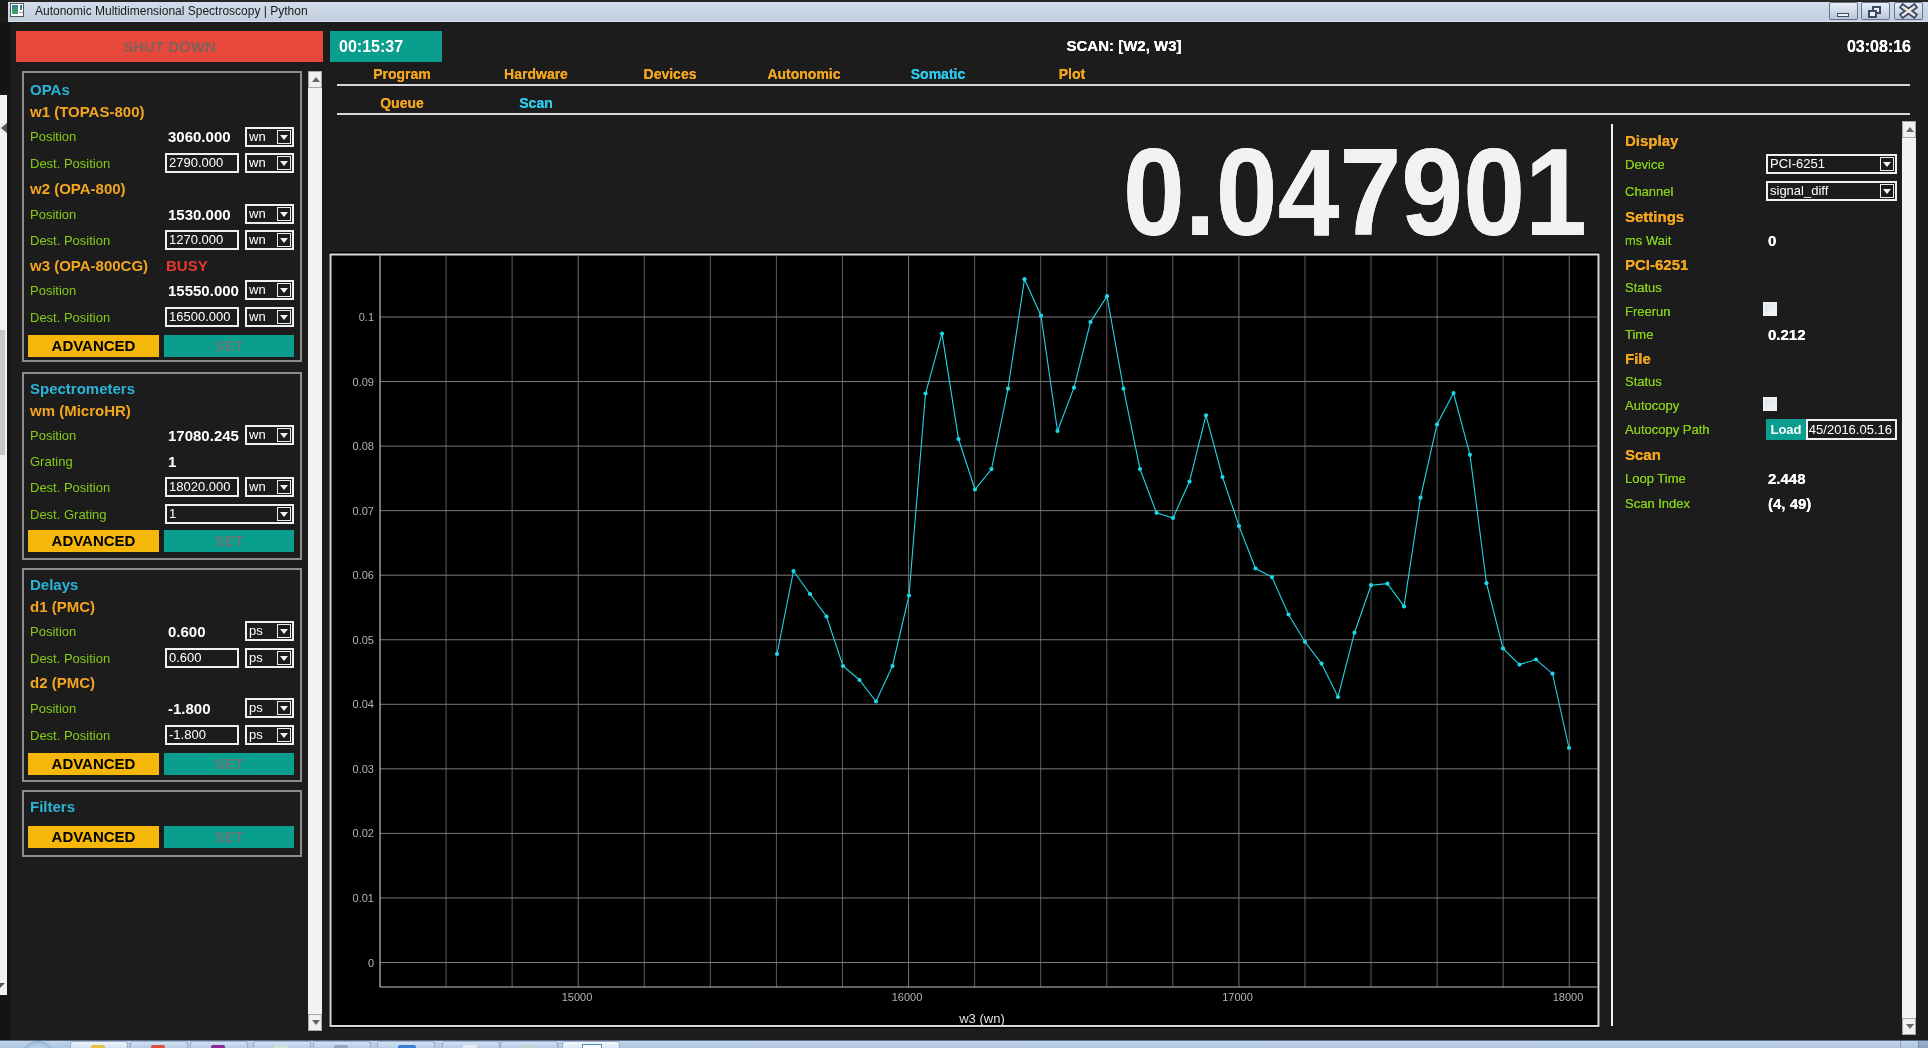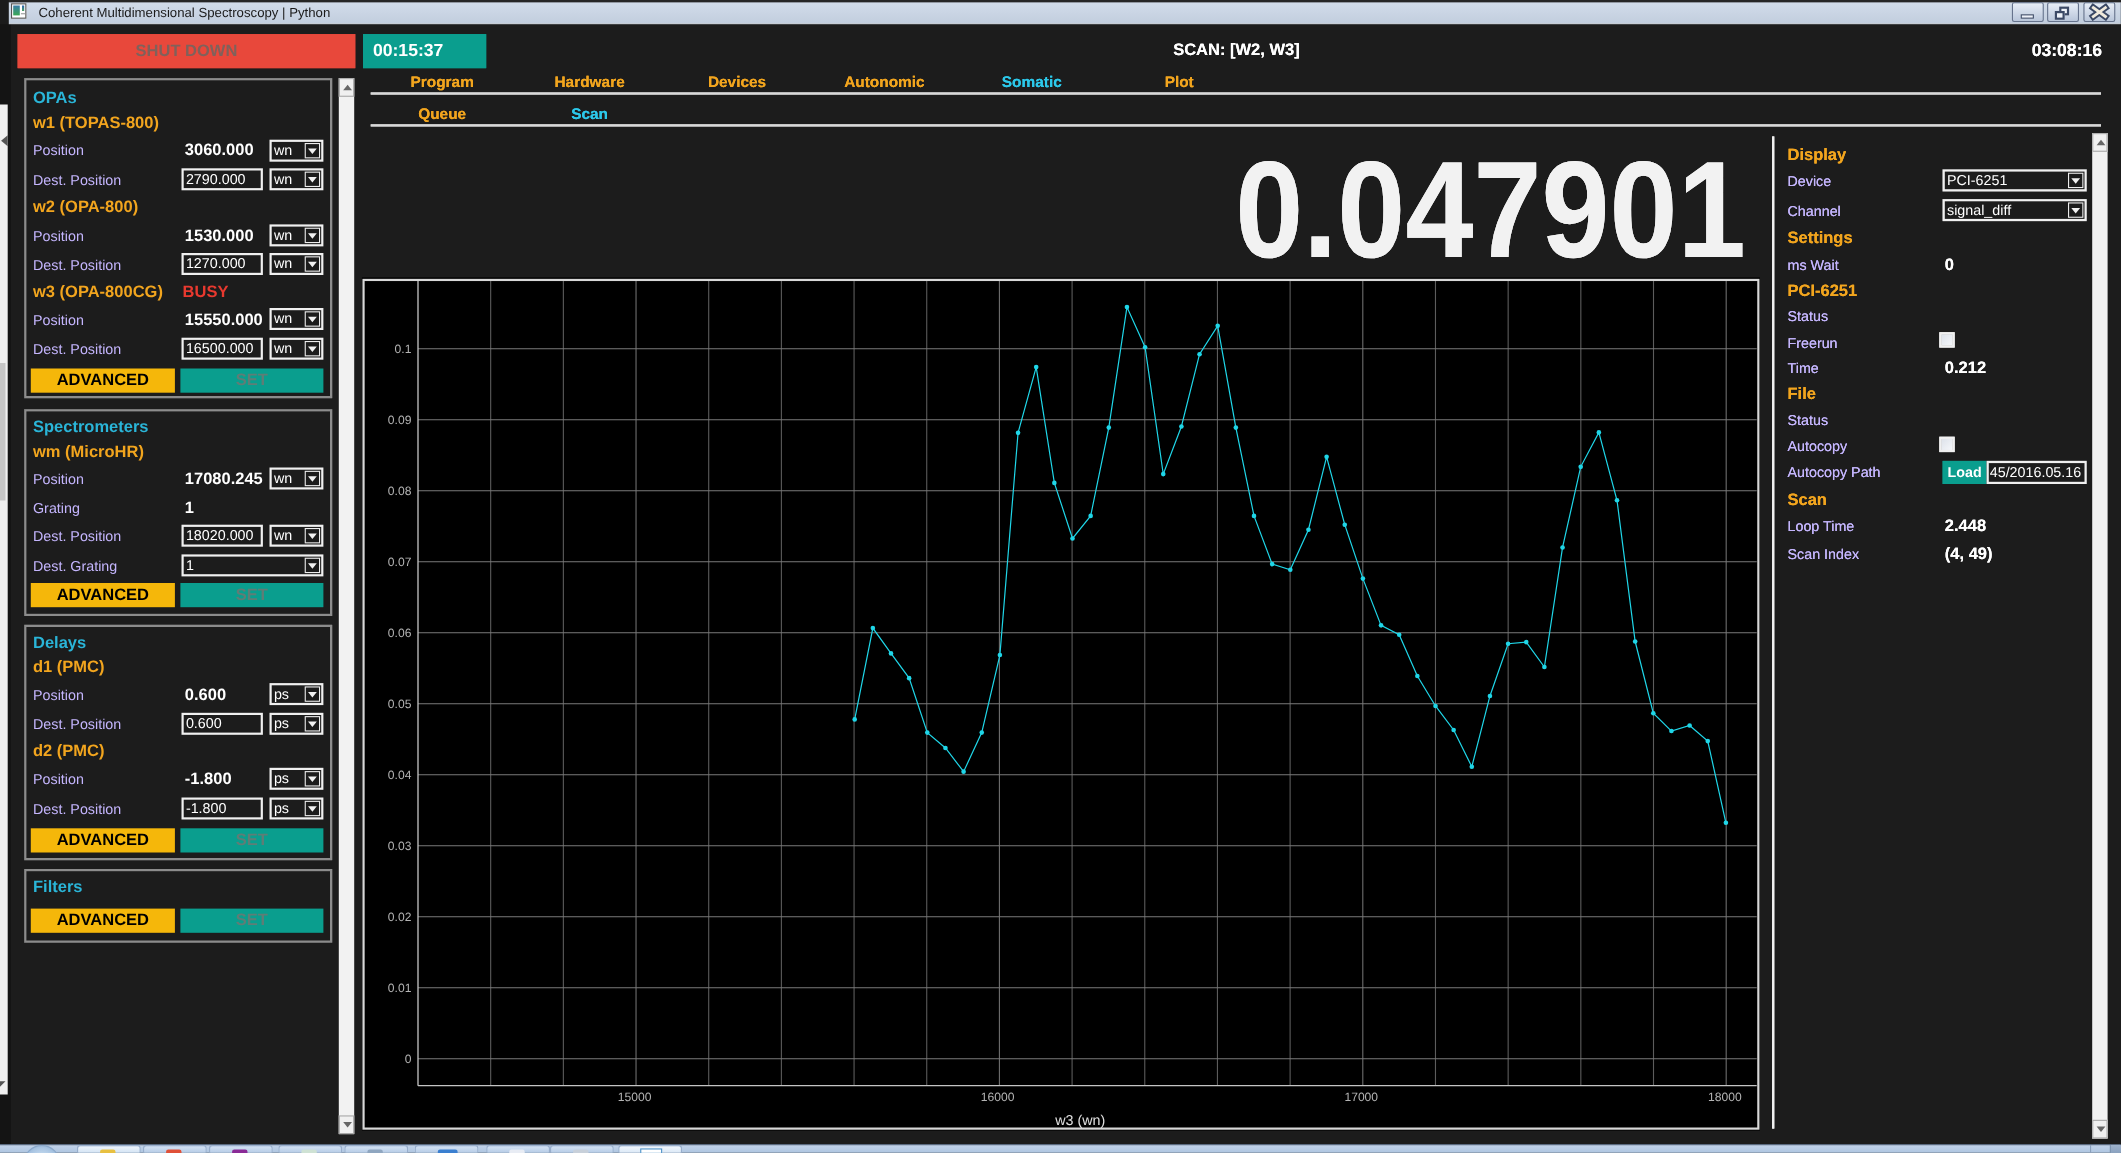--- a/index.html
+++ b/index.html
@@ -1,19 +1,19 @@
 <!DOCTYPE html>
 <html><head>
 <meta charset="utf-8">
 <style>
   * { margin:0; padding:0; box-sizing:border-box; }
   html,body { width:1928px; height:1048px; overflow:hidden; background:#1c1c1c;
     font-family:"Liberation Sans", sans-serif; }
   .abs { position:absolute; }
-  .lbl { position:absolute; font-size:13px; color:#c4b5fd; white-space:nowrap;text-align:center; }
+  .lbl { position:absolute; font-size:13px; color:#84cc16; white-space:nowrap;text-align:center; }
   .val { position:absolute; font-size:15px; font-weight:bold; color:#fff; white-space:nowrap; }
   .hdrC { position:absolute; font-size:15px; font-weight:bold; color:#2ab5d8; white-space:nowrap; }
   .hdrY { position:absolute; font-size:15px; font-weight:bold; color:#f2a51e; white-space:nowrap; }
   .box { position:absolute; border:2px solid #8c8c8c; background:#1c1c1c; }
   .inp { position:absolute; border:2px solid #f0f0f0; background:#1c1c1c; color:#fff;
     font-size:13px; line-height:16px; padding-left:2px; white-space:nowrap; overflow:hidden; }
   .dd  { position:absolute; border:2px solid #f0f0f0; background:#1c1c1c; color:#fff;
     font-size:13px; line-height:16px; padding-left:2px; white-space:nowrap; overflow:hidden; }
   .dda { position:absolute; right:1px; top:1px; width:14px; height:14px;
     background:#1c1c1c; border:1.5px solid #ededed; }
@@ -35,21 +35,21 @@
 <div class="abs" style="left:0;top:330px;width:5px;height:125px;background:#c6c6c6;"></div>
 <div class="abs" style="left:1px;top:123px;width:0;height:0;border-top:5px solid transparent;border-bottom:5px solid transparent;border-right:6px solid #555;"></div>
 
 <div class="abs" style="left:0;top:0;width:1928px;height:22px;background:#1b1b1b;"></div>
 <div class="abs" style="left:8px;top:0;width:1920px;height:22px;background:linear-gradient(#d2dcea,#c2cede);border-top:2px solid #262626;border-bottom:1px solid #d8dfe9;"></div>
 <div class="abs" style="left:10px;top:3px;width:14px;height:14px;background:#fff;border:1px solid #555;">
   <div class="abs" style="left:1px;top:1px;width:6px;height:9px;background:linear-gradient(#3a7ca8,#3aa854);"></div>
   <div class="abs" style="left:9px;top:1px;width:2px;height:5px;background:linear-gradient(#2a62b0,#4aa060);"></div>
   <div class="abs" style="left:8px;top:8px;width:4px;height:1px;background:#999;"></div>
 </div>
-<div class="abs" style="left:35px;top:4px;font-size:12px;color:#1a1a1a;">Coherent Multidimensional Spectroscopy | Python</div>
+<div class="abs" style="left:35px;top:4px;font-size:12px;color:#1a1a1a;">Autonomic Multidimensional Spectroscopy | Python</div>
 
 <div class="abs" style="left:1829px;top:2px;width:29px;height:18px;background:linear-gradient(#e8eef7,#b9c6da);border:1px solid #66738c;border-radius:2px;">
   <div class="abs" style="left:7px;top:10px;width:12px;height:4px;background:#eef2f8;border:1px solid #3c4a66;"></div>
 </div>
 <div class="abs" style="left:1861px;top:2px;width:29px;height:18px;background:linear-gradient(#e8eef7,#b9c6da);border:1px solid #66738c;border-radius:2px;">
   <div class="abs" style="left:10px;top:3px;width:9px;height:8px;background:#eef2f8;border:2px solid #3c4a66;"></div>
   <div class="abs" style="left:6px;top:7px;width:9px;height:8px;background:#eef2f8;border:2px solid #3c4a66;"></div>
 </div>
 <div class="abs" style="left:1894px;top:2px;width:29px;height:18px;background:linear-gradient(#e8eef7,#b9c6da);border:1px solid #66738c;border-radius:2px;">
   <svg width="27" height="16" style="position:absolute;left:0;top:0;">

